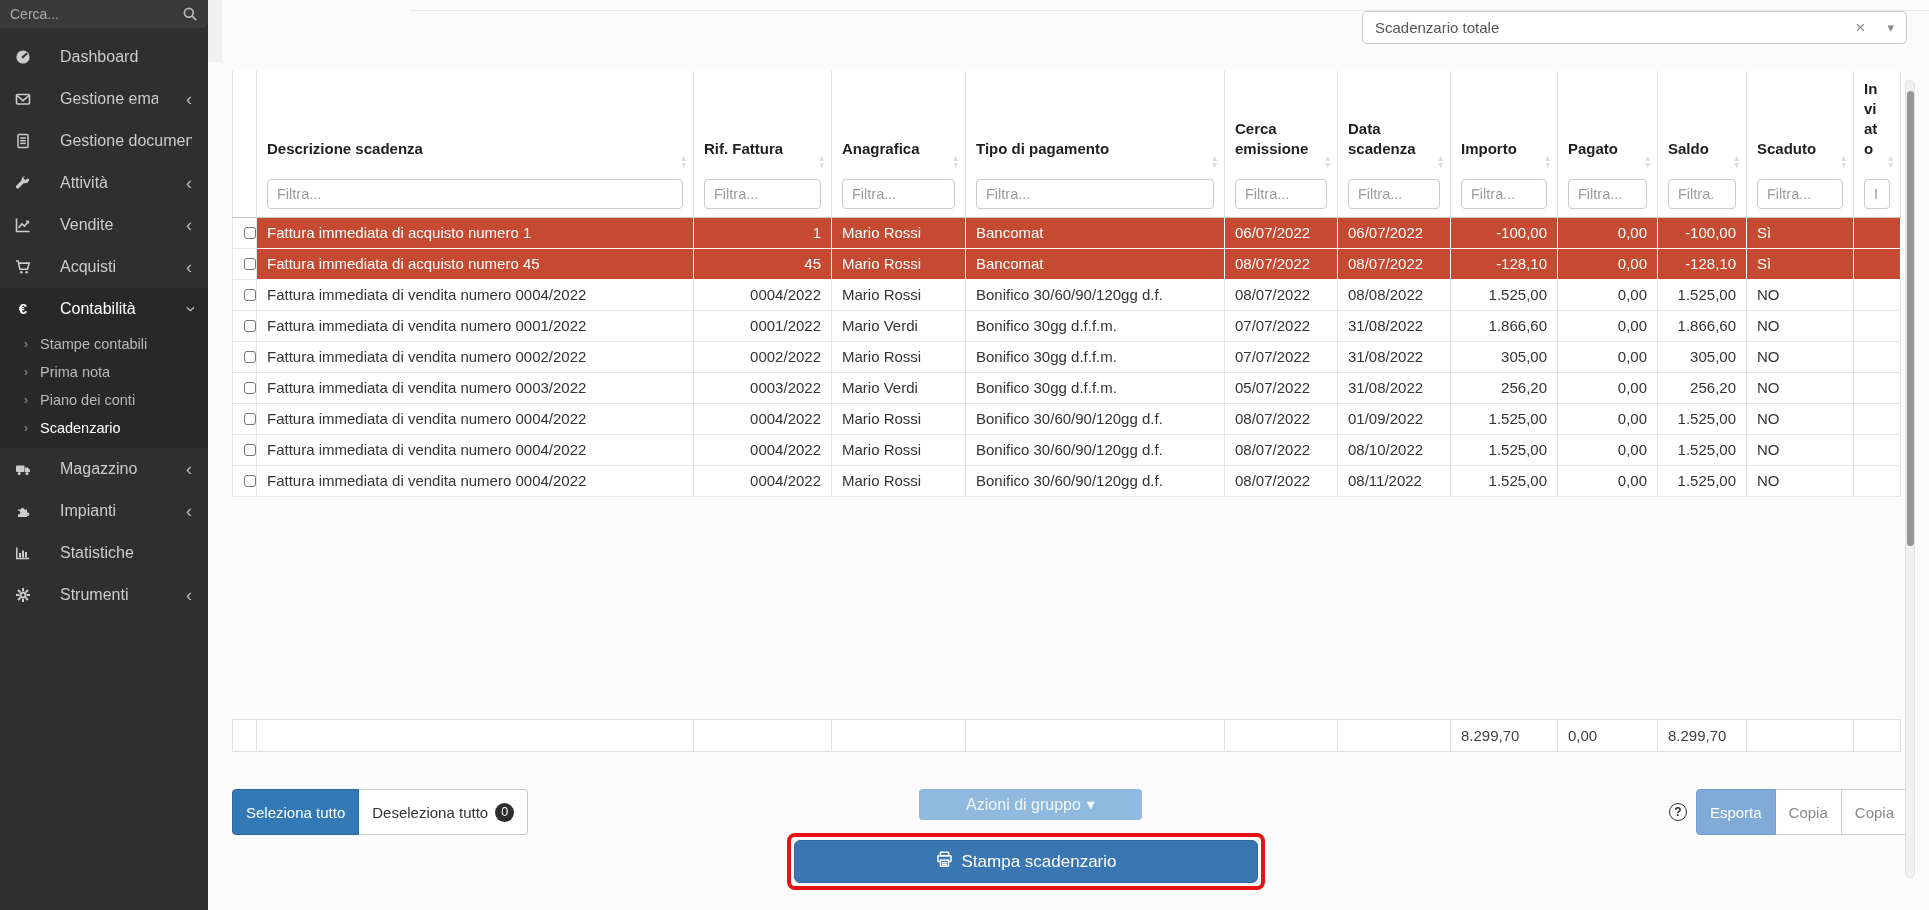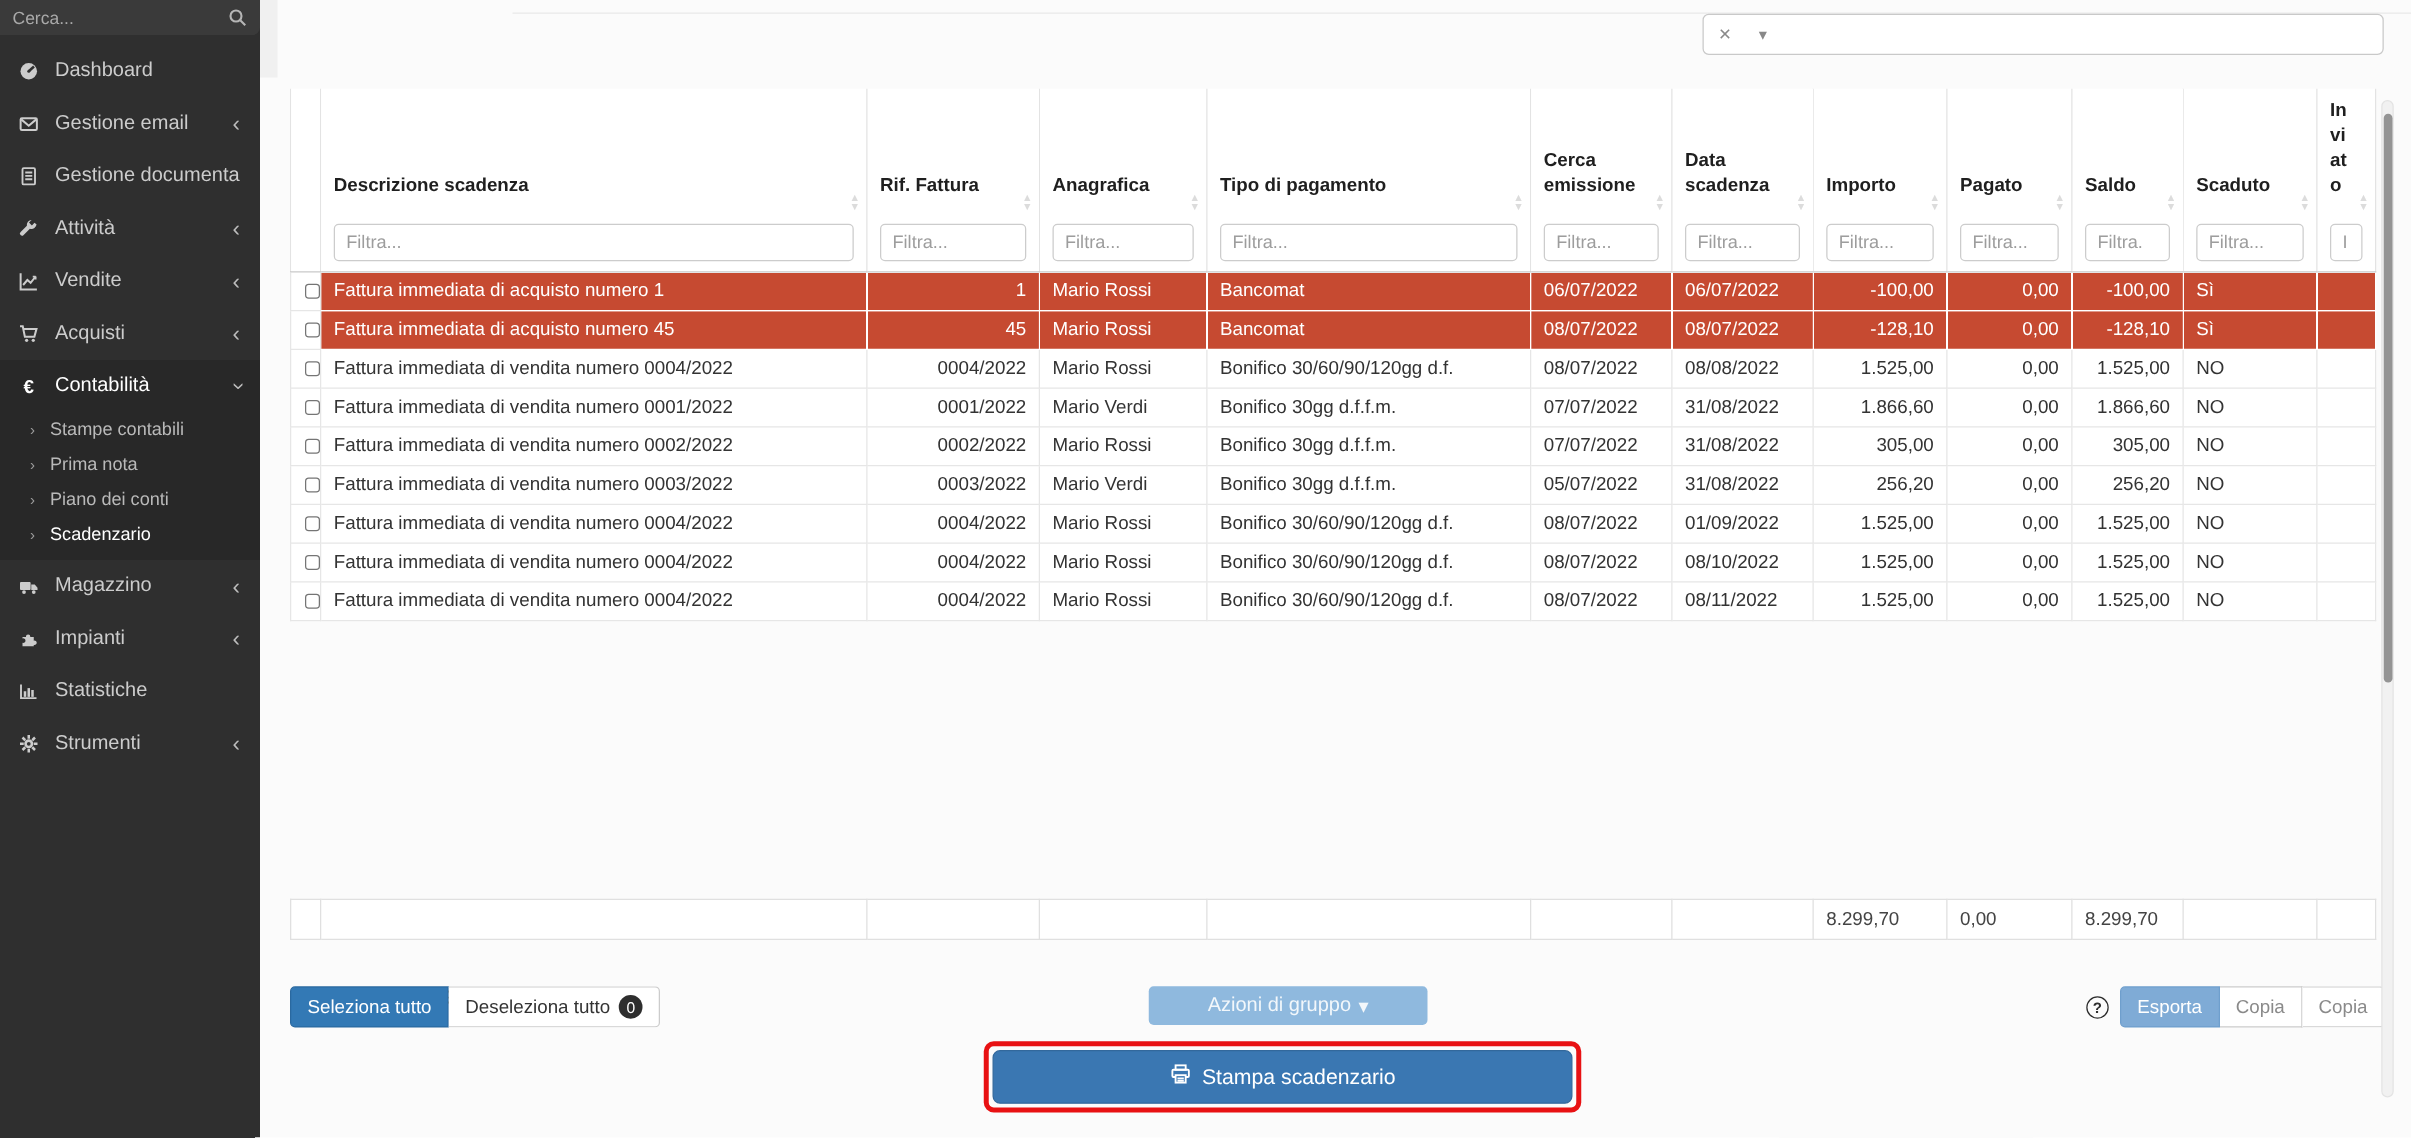--- a/index.html
+++ b/index.html
@@ -10,21 +10,21 @@
   
   .sidebar { width:208px; min-width:208px; height:910px; background:var(--sidebar-bg,#2f2f2f); color:#c9c9c9; }
   .side-search { height:28px; background:#3a3a3a; border-radius:0 0 6px 0;
                  display:flex; align-items:center; padding:0 10px; }
   .side-search input { flex:1; background:transparent; border:none; outline:none;
                        color:#cfcfcf; font-size:14px; font-family:inherit; width:100px; }
   .side-search input::placeholder { color:#a9a9a9; }
   .side-search .icon-wrap { width:16px; height:16px; color:#b5b5b5; }
   .nav { margin-top:8px; }
   .nav-group.expanded { background:var(--sidebar-panel-bg,#282828); padding-bottom:6px; }
-  .nav-item { display:flex; align-items:center; gap:12px; padding:12px 16px 12px 14px;
+  .nav-item { display:flex; align-items:center; gap:28px; padding:12px 16px 12px 14px;
               font-size:16px; color:#cccccc; cursor:pointer; }
   .nav-item.active { color:#ffffff; }
   .nav-icon { width:18px; height:16px; display:flex; align-items:center; justify-content:center; flex:none; }
   .nav-icon svg { width:16px; height:16px; display:block; }
   .nav-label { flex:1; white-space:nowrap; overflow:hidden; }
   .nav-chevron { color:#bdbdbd; font-size:18px; line-height:10px; }
   .nav-chevron.down { transform:rotate(-90deg); }
   .nav-subitem { display:flex; align-items:center; gap:12px; padding:6px 14px 6px 24px;
                  font-size:14.5px; color:#b9b9b9; cursor:pointer; }
   .nav-subitem.active { color:#ffffff; }
@@ -71,21 +71,21 @@
   
   .totals { position:absolute; left:24px; top:719px; }
   table.totals-t { border-collapse:collapse; table-layout:fixed; width:1668px; }
   table.totals-t td { border:1px solid #e0e0e0; background:#fff; height:32px;
                       padding:5px 10px; font-size:15px; color:#444; }
 
   .info { position:absolute; left:26px; top:790px; font-size:16px; color:#a16207; }
 
   
   .left-group { position:absolute; left:24px; top:789px; display:flex; }
-  .btn { height:33px; display:inline-flex; align-items:center; gap:7px; padding:0 13px;
+  .btn { height:46px; display:inline-flex; align-items:center; gap:7px; padding:0 13px;
          font-size:15px; font-family:inherit; border:1px solid #ccc; background:#fff; color:#333;
          cursor:pointer; }
   .btn-select-all { background:var(--primary,#3379b5); border-color:#2a69a0; color:#fff;
                     border-radius:4px 0 0 4px; }
   .btn-deselect { border-radius:0 4px 4px 0; border-left:none; }
   .badge { background:#2e2e2e; color:#fff; border-radius:50%; width:19px; height:19px;
            font-size:12.5px; display:inline-flex; align-items:center; justify-content:center; }
 
   
   .azioni { position:absolute; left:711px; top:789px; width:223px; height:31px;
@@ -296,20 +296,21 @@
     <span class="nav-chevron">‹</span>
   </div>
         </div>
       </nav>
   </aside>
 
   <main class="main">
     <div class="hairline"></div>
 
     <div class="view-select">
+      <span class="value">Scadenzario totale</span>
       <span class="clear">×</span>
       <span class="caret">▾</span>
     </div>
 
     <div class="table-area">
       <table class="scadenze">
         <colgroup>
           <col style="width:24px">
             <col style="width:437px">
             <col style="width:138px">

